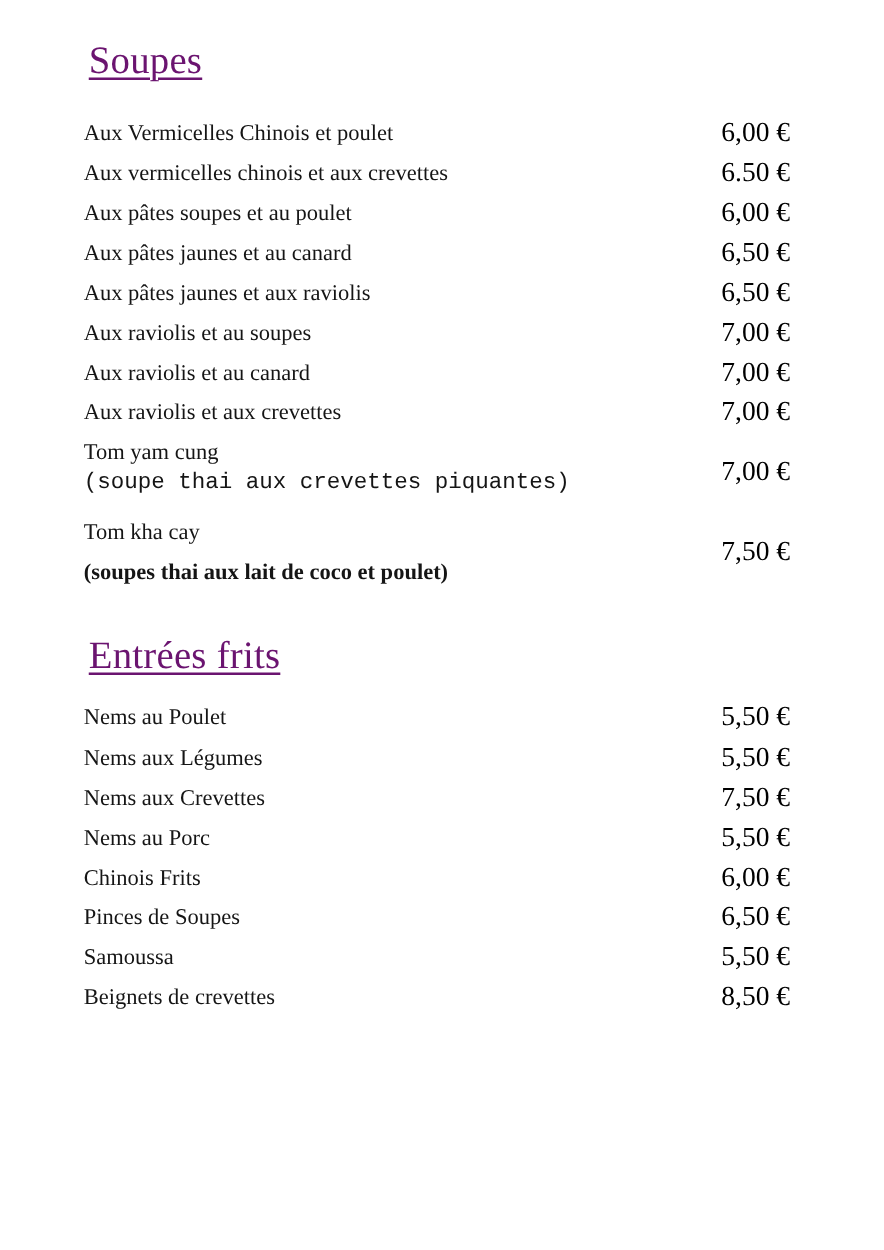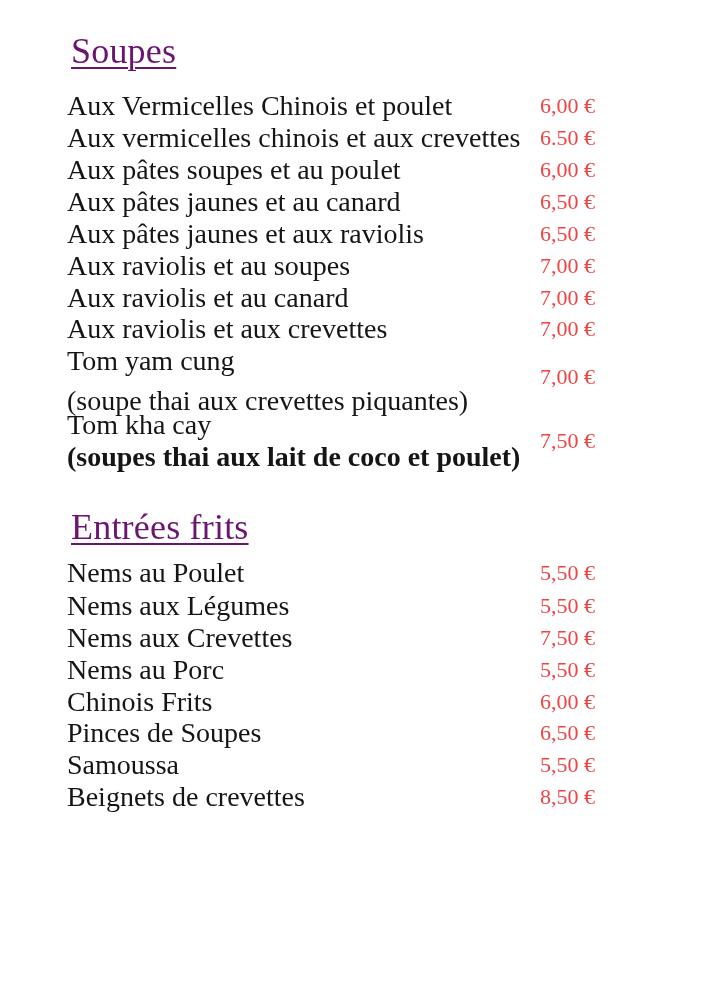--- a/index.html
+++ b/index.html
@@ -16,47 +16,47 @@
     color: #111111;
   }
   .section {
     position: absolute;
     left: 0;
     width: 707px;
   }
   .section-title {
     position: absolute;
     left: 71px;
-    font-size: 36px;
+    font-size: 31px;
     color: #6b1470;
     text-decoration: underline;
     text-decoration-thickness: 2px;
     text-underline-offset: 4px;
     letter-spacing: 0.2px;
     white-space: nowrap;
   }
   .item {
     position: absolute;
     left: 0;
     width: 707px;
   }
   .item-name {
     position: absolute;
     left: 67px;
-    font-size: 28px;
+    font-size: 18px;
     line-height: 32px;
     white-space: nowrap;
     color: #151515;
   }
   .item-price {
     position: absolute;
-    left: 540px;
+    left: 577px;
     font-size: 22px;
     line-height: 32px;
-    color: #ef4444;
+    color: #000000;
     white-space: nowrap;
   }
 </style>
 </head>
 <body>
 
 <div class="section" style="top:0;">
   <div class="section-title" style="top:30px;">Soupes</div>
 
   <div class="item" style="top:90px;">
@@ -86,21 +86,21 @@
   <div class="item" style="top:282px;">
     <span class="item-name">Aux raviolis et au canard</span>
     <span class="item-price">7,00 €</span>
   </div>
   <div class="item" style="top:313px;">
     <span class="item-name">Aux raviolis et aux crevettes</span>
     <span class="item-price">7,00 €</span>
   </div>
   <div class="item" style="top:345px;">
     <span class="item-name">Tom yam cung</span>
-    <span class="item-name" style="top:40px;">(soupe thai aux crevettes piquantes)</span>
+    <span class="item-name" style="top:25px;font-family:Liberation Mono, monospace;">(soupe thai aux crevettes piquantes)</span>
     <span class="item-price" style="top:16px;">7,00 €</span>
   </div>
   <div class="item" style="top:409px;">
     <span class="item-name">Tom kha cay</span>
     <span class="item-name" style="top:32px;font-weight:bold;">(soupes thai aux lait de coco et poulet)</span>
     <span class="item-price" style="top:16px;">7,50 €</span>
   </div>
 </div>
 
 <div class="section" style="top:0;">

